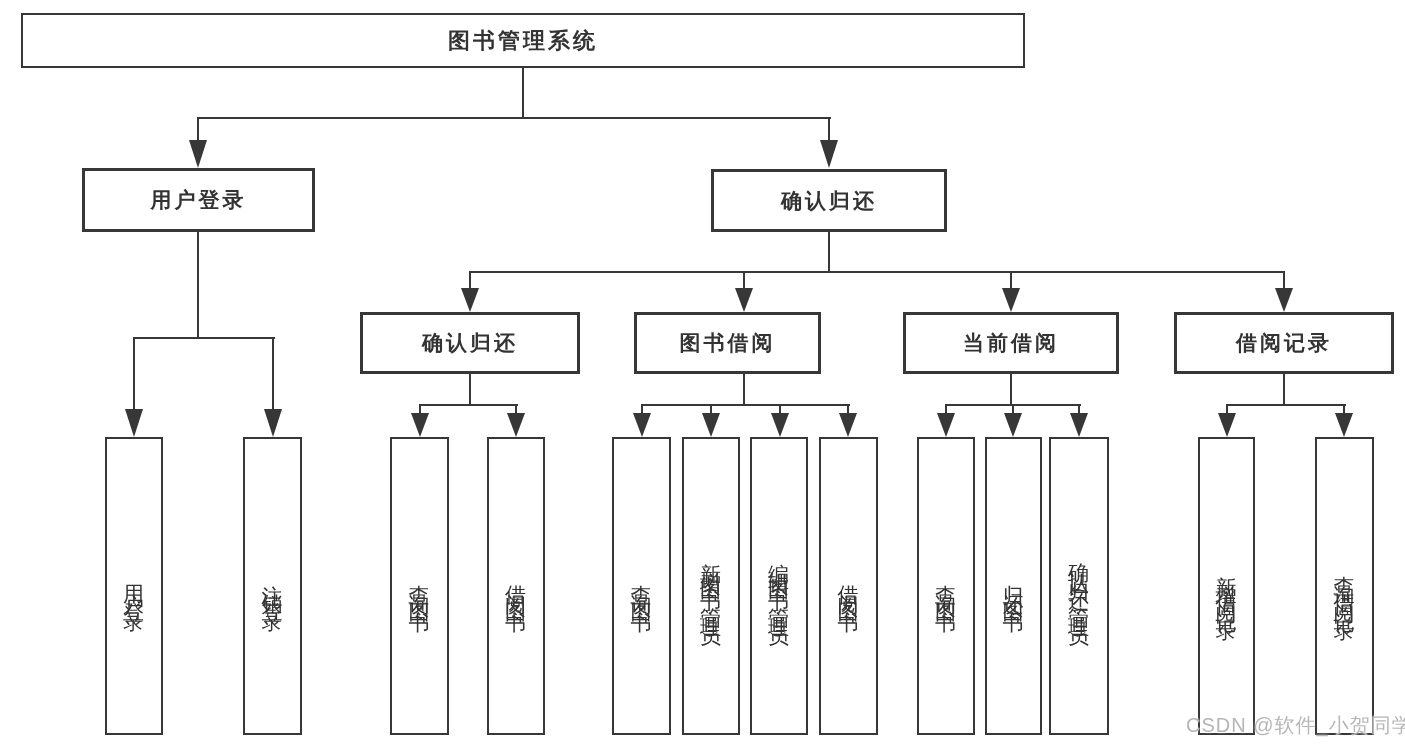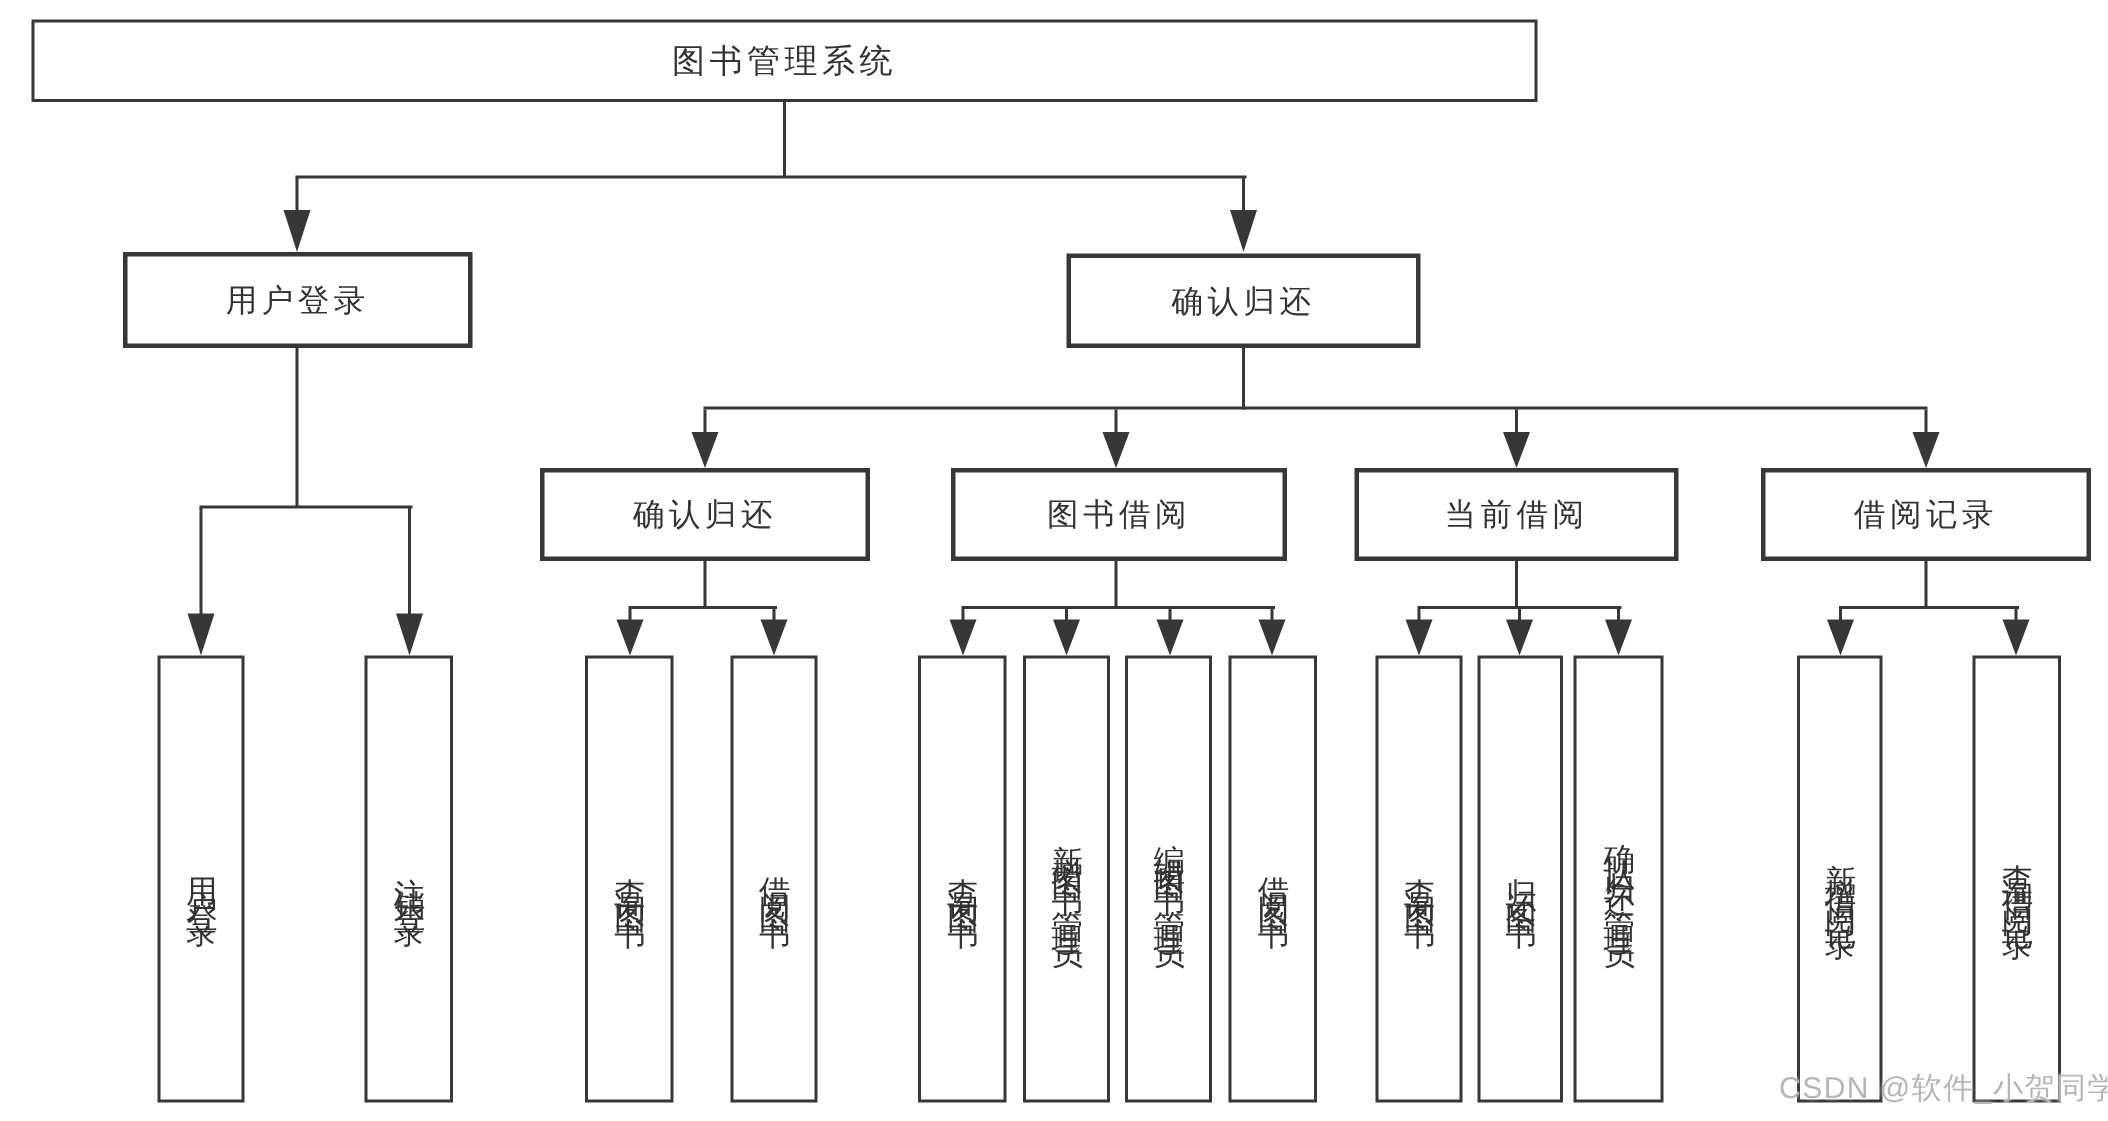--- a/index.html
+++ b/index.html
@@ -11,21 +11,21 @@
   html,body{margin:0;padding:0;background:var(--bg);}
   #canvas{
     position:relative;width:1405px;height:747px;background:var(--bg);
     font-family:"Liberation Sans","DejaVu Sans",sans-serif;color:var(--text);
     overflow:hidden;
   }
   .box{
     position:absolute;box-sizing:border-box;background:#fff;
     border:3px solid var(--line);
     display:flex;align-items:center;justify-content:center;
-    font-size:21px;letter-spacing:3px;white-space:nowrap;
+    font-size:21px;letter-spacing:3px;white-space:nowrap;font-weight:bold;
   }
   .box.root{border-width:2px;font-size:22px;}
   .leaf{
     position:absolute;box-sizing:border-box;background:#fff;
     border:2px solid var(--line);
     display:flex;align-items:center;justify-content:center;
   }
   .leaf span{
     writing-mode:vertical-rl;text-orientation:mixed;
     font-size:21px;letter-spacing:9px;line-height:1;white-space:nowrap;
@@ -72,21 +72,21 @@
   <div class="vline" style="left:469px;top:273px;height:17px"></div>
   <div class="ah ah24" style="left:461px;top:288px"></div>
   <div class="vline" style="left:743px;top:273px;height:17px"></div>
   <div class="ah ah24" style="left:735px;top:288px"></div>
   <div class="vline" style="left:1010px;top:273px;height:17px"></div>
   <div class="ah ah24" style="left:1002px;top:288px"></div>
   <div class="vline" style="left:1283px;top:273px;height:17px"></div>
   <div class="ah ah24" style="left:1275px;top:288px"></div>
 
   <div class="box" style="left:360px;top:312px;width:220px;height:62px">确认归还</div>
-  <div class="box" style="left:634px;top:312px;width:224px;height:62px">图书借阅</div>
+  <div class="box" style="left:634px;top:312px;width:187px;height:62px">图书借阅</div>
   <div class="box" style="left:1174px;top:312px;width:220px;height:62px">借阅记录</div>
   <div class="box" style="left:903px;top:312px;width:216px;height:62px">当前借阅</div>
 
   <div class="vline" style="left:469px;top:374px;height:32px"></div>
   <div class="hline" style="left:419px;top:404px;width:99px"></div>
   <div class="vline" style="left:419px;top:406px;height:10px"></div>
   <div class="ah ah24" style="left:411px;top:413px"></div>
   <div class="vline" style="left:515px;top:406px;height:10px"></div>
   <div class="ah ah24" style="left:507px;top:413px"></div>
 

